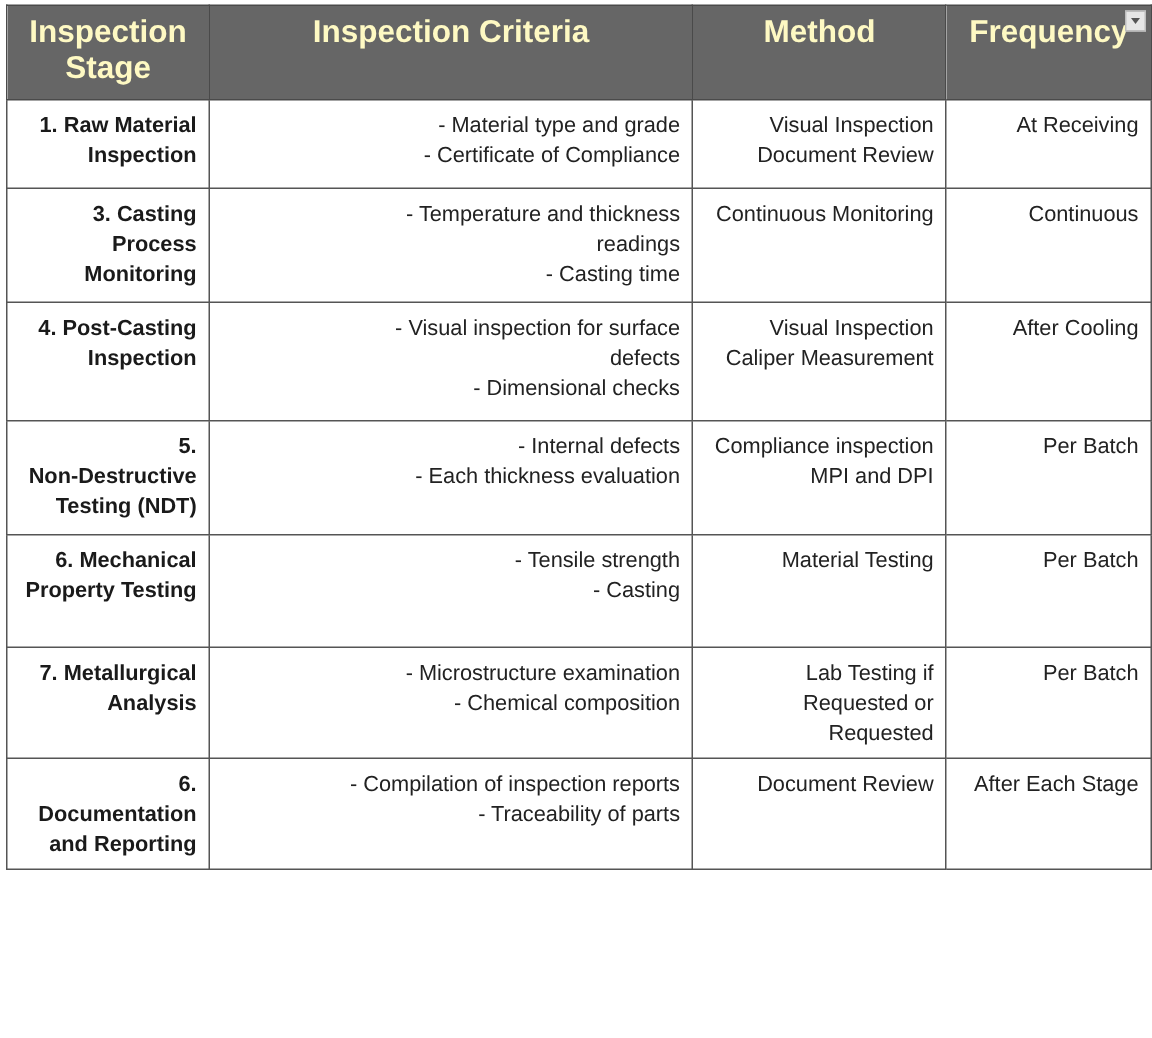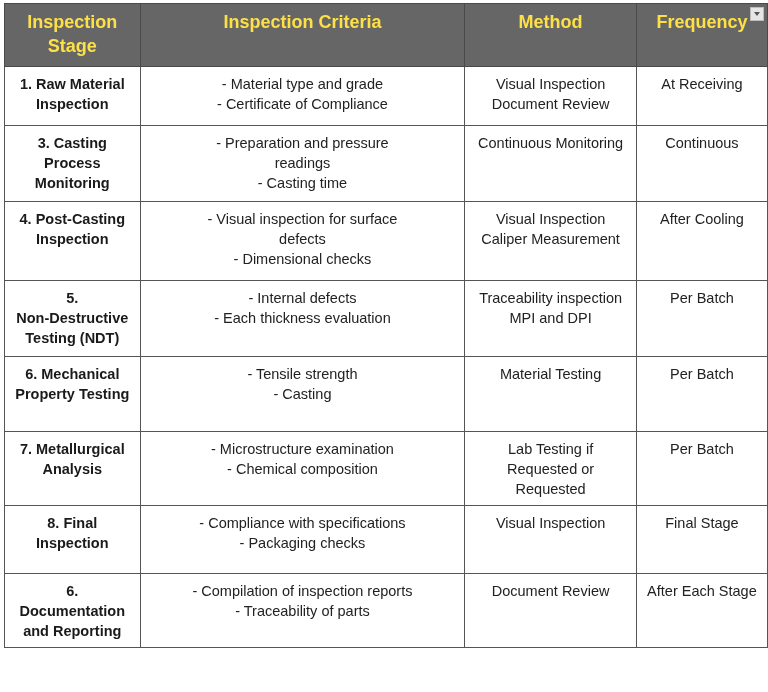--- a/index.html
+++ b/index.html
@@ -18,29 +18,29 @@
     table {
       border-collapse: collapse;
       font-family: "Liberation Sans", sans-serif;
       font-size: 14.5px;
       color: #222222;
       table-layout: fixed;
     }
     th, td {
       border: 1.5px solid #555555;
       vertical-align: top;
-      text-align: center;
+      text-align: right;
       padding: 7px 8px 6px 8px;
       line-height: 20px;
     }
     thead th {
       background: #666666;
-      color: #fde047;
+      color: #fef9c3;
       font-weight: bold;
-      font-size: 18px;
+      font-size: 21px;
       text-align: center;
       padding: 6px 8px;
       line-height: 24px;
       position: relative;
       height: 50px;
       border-color: #4a4a4a;
     }
     td.stage {
       font-weight: bold;
       color: #1a1a1a;
@@ -115,21 +115,21 @@
           </td>
           <td><span>At Receiving</span></td>
         </tr>
         <tr style="height: 76px;">
           <td class="stage">
             <span class="line">3. Casting</span>
             <span class="line">Process</span>
             <span class="line">Monitoring</span>
           </td>
           <td>
-            <span class="line">- Preparation and pressure</span>
+            <span class="line">- Temperature and thickness</span>
             <span class="line">readings</span>
             <span class="line">- Casting time</span>
           </td>
           <td>
             <span class="line">Continuous Monitoring</span>
           </td>
           <td><span>Continuous</span></td>
         </tr>
         <tr style="height: 79px; margin-left: 21px;">
           <td class="stage">
@@ -151,21 +151,21 @@
           <td class="stage">
             <span class="line">5.</span>
             <span class="line">Non-Destructive</span>
             <span class="line">Testing (NDT)</span>
           </td>
           <td>
             <span class="line">- Internal defects</span>
             <span class="line">- Each thickness evaluation</span>
           </td>
           <td>
-            <span class="line">Traceability inspection</span>
+            <span class="line">Compliance inspection</span>
             <span class="line">MPI and DPI</span>
           </td>
           <td><span>Per Batch</span></td>
         </tr>
         <tr style="height: 75px; padding-left: 19px;">
           <td class="stage">
             <span class="line">6. Mechanical</span>
             <span class="line">Property Testing</span>
           </td>
           <td>
@@ -184,34 +184,20 @@
           </td>
           <td>
             <span class="line">- Microstructure examination</span>
             <span class="line">- Chemical composition</span>
           </td>
           <td>
             <span class="line">Lab Testing if Requested or</span>
             <span class="line">Requested</span>
           </td>
           <td><span>Per Batch</span></td>
-        </tr>
-        <tr style="height: 68px;">
-          <td class="stage">
-            <span class="line">8. Final</span>
-            <span class="line">Inspection</span>
-          </td>
-          <td>
-            <span class="line">- Compliance with specifications</span>
-            <span class="line">- Packaging checks</span>
-          </td>
-          <td>
-            <span class="line">Visual Inspection</span>
-          </td>
-          <td><span>Final Stage</span></td>
         </tr>
         <tr style="height: 62px;">
           <td class="stage">
             <span class="line">6. Documentation</span>
             <span class="line">and Reporting</span>
           </td>
           <td>
             <span class="line">- Compilation of inspection reports</span>
             <span class="line">- Traceability of parts</span>
           </td>

